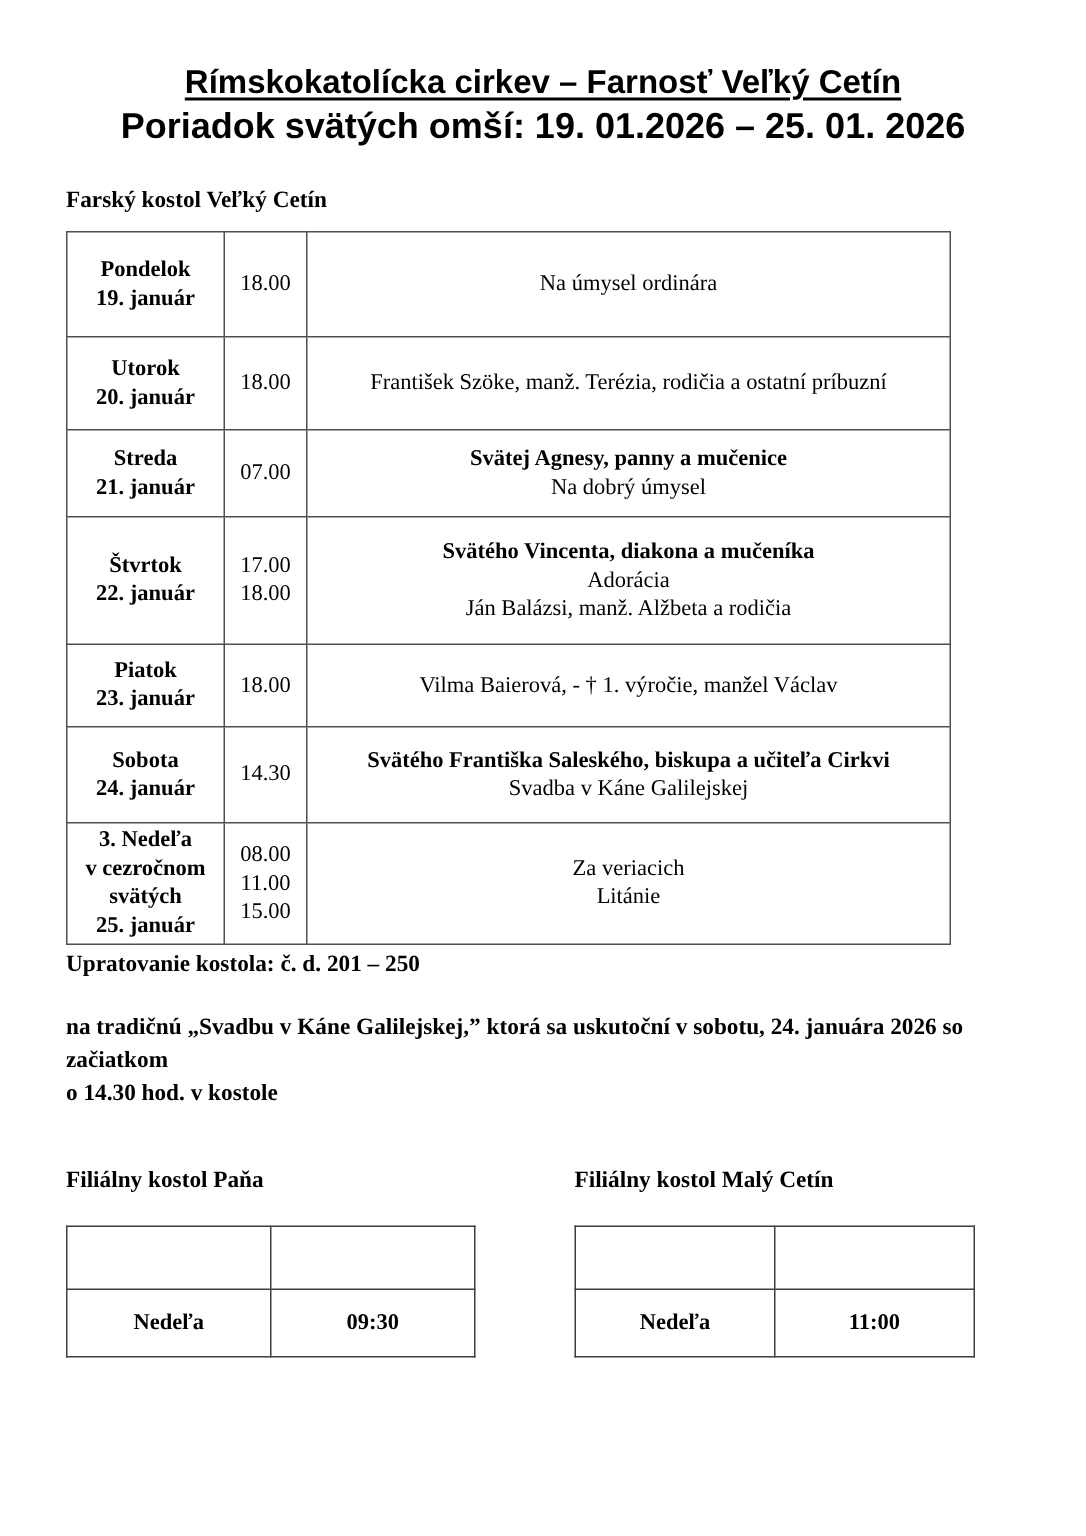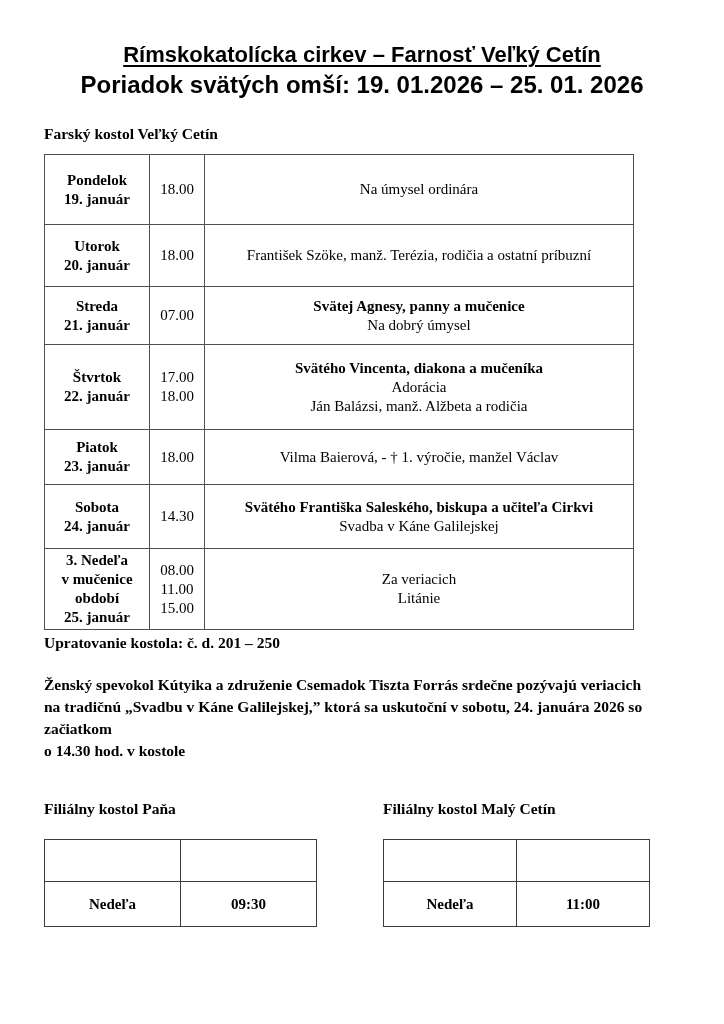--- a/index.html
+++ b/index.html
@@ -190,41 +190,40 @@
             <div>14.30</div>
           </td>
           <td class="intention-cell">
             <div class="b">Svätého Františka Saleského, biskupa a učiteľa Cirkvi</div>
             <div>Svadba v Káne Galilejskej</div>
           </td>
         </tr>
         <tr>
           <td class="day-cell">
             <div>3. Nedeľa</div>
-            <div>v mučenice</div>
-            <div>období</div>
+            <div>v cezročnom</div>
+            <div>svätých</div>
             <div>25. január</div>
           </td>
           <td class="time-cell">
             <div>08.00</div>
             <div>11.00</div>
             <div>15.00</div>
           </td>
           <td class="intention-cell">
             <div>Za veriacich</div>
             <div>Litánie</div>
           </td>
         </tr>
       </tbody>
   </table>
 
   <div class="cleaning-note">Upratovanie kostola: č. d. 201 – 250</div>
 
   <div class="announcement">
-    <div>Ženský spevokol Kútyika a združenie Csemadok Tiszta Forrás srdečne pozývajú veriacich</div>
     <div>na tradičnú „Svadbu v Káne Galilejskej,” ktorá sa uskutoční v sobotu, 24. januára 2026 so začiatkom</div>
     <div>o 14.30 hod. v kostole</div>
   </div>
 
   <div class="filial-section">
     <div class="filial-block">
       <div class="filial-heading">Filiálny kostol Paňa</div>
       <table class="filial">
         <tbody>
           <tr>

